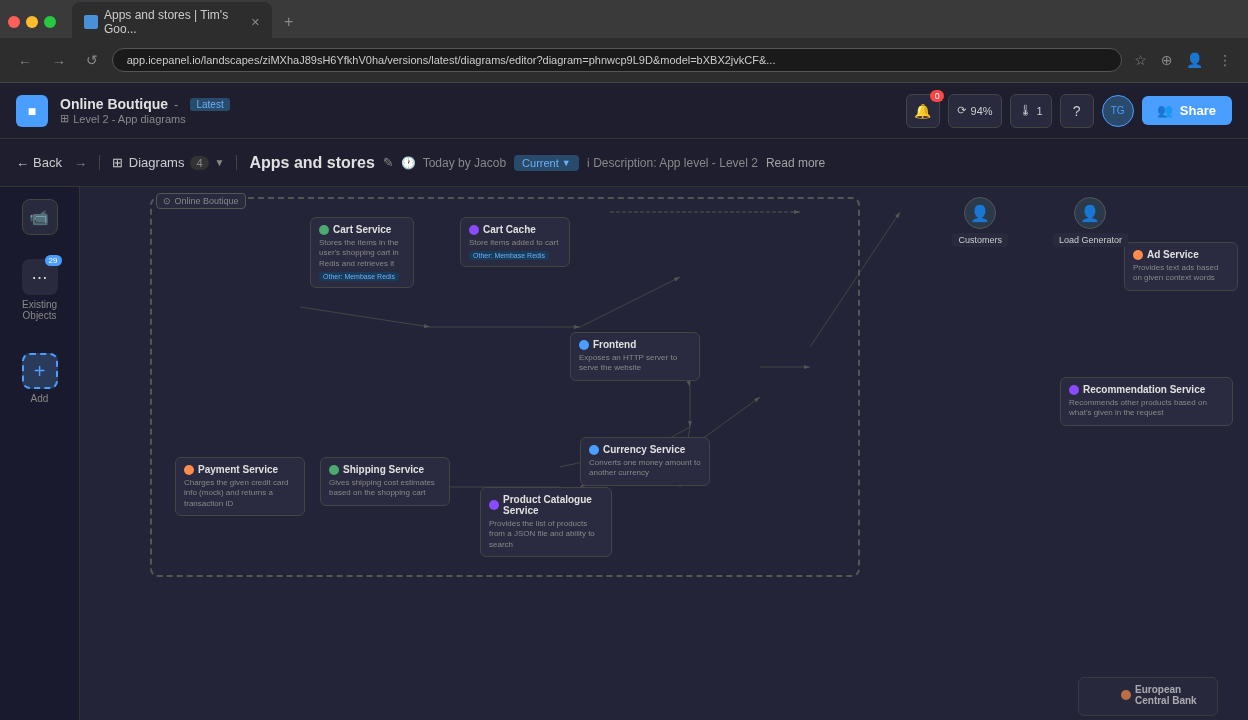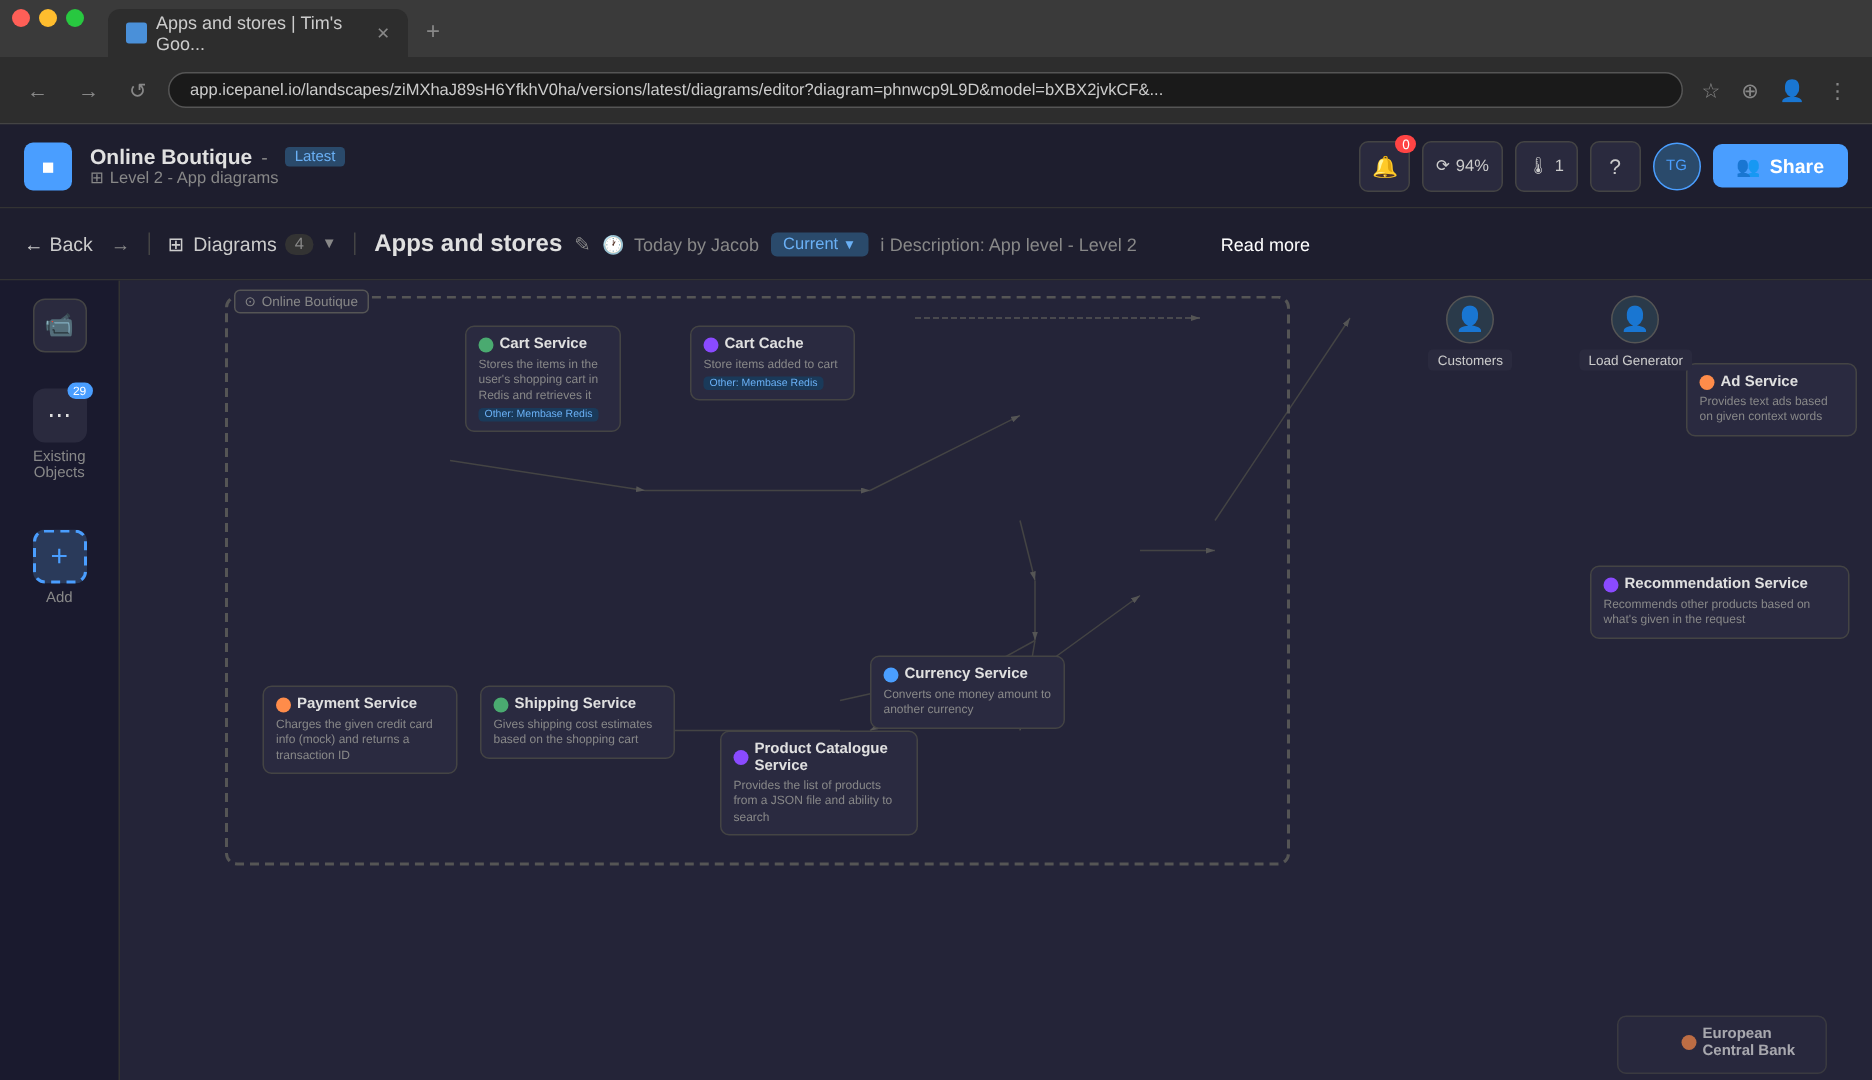--- a/index.html
+++ b/index.html
@@ -1,20 +1,20 @@
 <!DOCTYPE html>
 <html><head>
   <meta charset="utf-8">
   <style>
     * { box-sizing: border-box; margin: 0; padding: 0; }
     body { font-family: -apple-system, BlinkMacSystemFont, 'Segoe UI', sans-serif; background: #1a1a2e; color: #e0e0e0; width: 1248px; height: 720px; overflow: hidden; }
 
     
     .browser-chrome { background: #2d2d2d; border-bottom: 1px solid #444; }
-    .tab-bar { display: flex; padding: 6px 8px 0; background: #3a3a3a; gap: 4px; height: 38px; }
+    .tab-bar { display: flex; align-items: center; padding: 6px 8px 0; background: #3a3a3a; gap: 4px; height: 38px; }
     .traffic-lights { display: flex; gap: 6px; margin-right: 12px; }
     .traffic-light { width: 12px; height: 12px; border-radius: 50%; }
     .tl-red { background: #ff5f57; }
     .tl-yellow { background: #ffbd2e; }
     .tl-green { background: #28c840; }
     .tab { display: flex; align-items: center; gap: 6px; background: #2d2d2d; border-radius: 8px 8px 0 0; padding: 6px 12px; font-size: 12px; color: #ccc; max-width: 200px; }
     .tab-favicon { width: 14px; height: 14px; background: #4a90d9; border-radius: 2px; flex-shrink: 0; }
     .tab-close { margin-left: 4px; color: #888; font-size: 11px; cursor: pointer; }
     .tab-new { background: none; border: none; color: #888; font-size: 16px; padding: 4px 8px; cursor: pointer; }
     .address-bar { display: flex; align-items: center; padding: 4px 12px; gap: 8px; background: #2d2d2d; height: 44px; }
@@ -41,21 +41,21 @@
     .second-toolbar { background: #1e1e2e; border-bottom: 1px solid #333; display: flex; align-items: center; padding: 0 16px; height: 48px; gap: 12px; }
     .back-btn { display: flex; align-items: center; gap: 4px; color: #ccc; cursor: pointer; font-size: 13px; background: none; border: none; }
     .diagrams-btn { display: flex; align-items: center; gap: 6px; color: #ccc; cursor: pointer; font-size: 13px; background: none; border: none; border-left: 1px solid #444; border-right: 1px solid #444; padding: 0 12px; }
     .diagram-count { background: #333; border-radius: 10px; padding: 1px 6px; font-size: 11px; color: #888; }
     .diagram-title-area { display: flex; align-items: center; gap: 8px; flex: 1; }
     .diagram-name { font-size: 16px; font-weight: 600; color: #e0e0e0; }
     .edit-icon { color: #888; cursor: pointer; font-size: 13px; }
     .diagram-meta { display: flex; align-items: center; gap: 6px; font-size: 12px; color: #888; }
     .current-badge { background: #2a4a6b; color: #6ab0f5; border-radius: 4px; padding: 2px 8px; font-size: 11px; cursor: pointer; display: flex; align-items: center; gap: 3px; }
     .desc-text { font-size: 12px; color: #888; }
-    .read-more { color: #ffffff; cursor: pointer; font-size: 12px; margin-left: 48px; }
+    .read-more { color: #a3a3a3; cursor: pointer; font-size: 12px; }
 
     
     .main-layout { display: flex; height: calc(720px - 56px - 48px - 38px - 44px); }
 
     
     .left-sidebar { width: 80px; background: #1a1a2e; border-right: 1px solid #333; display: flex; flex-direction: column; align-items: center; padding: 12px 0; gap: 16px; }
     .sidebar-item { display: flex; flex-direction: column; align-items: center; gap: 4px; cursor: pointer; padding: 8px; border-radius: 8px; width: 68px; }
     .sidebar-icon { width: 36px; height: 36px; display: flex; align-items: center; justify-content: center; background: #2a2a3e; border-radius: 8px; font-size: 16px; position: relative; }
     .sidebar-label { font-size: 10px; color: #888; text-align: center; }
     .sidebar-badge { position: absolute; top: -4px; right: -4px; background: #4a9eff; color: white; font-size: 8px; border-radius: 8px; padding: 1px 4px; }
@@ -271,20 +271,27 @@
 
       <div class="node" style="right:10px;top:55px;width:114px;">
         <div class="node-title">
           <span class="node-icon orange"></span>
           <span>Ad Service</span>
         </div>
         <div class="node-desc">Provides text ads based on given context words</div>
       </div>
 
 
+      <div class="node" style="left:490px;top:145px;width:130px;">
+        <div class="node-title">
+          <span class="node-icon"></span>
+          <span>Frontend</span>
+        </div>
+        <div class="node-desc">Exposes an HTTP server to serve the website</div>
+      </div>
 
       <div class="node" style="left:95px;top:270px;width:130px;">
         <div class="node-title">
           <span class="node-icon orange"></span>
           <span>Payment Service</span>
         </div>
         <div class="node-desc">Charges the given credit card info (mock) and returns a transaction ID</div>
       </div>
 
       <div class="node" style="left:240px;top:270px;width:130px;">

